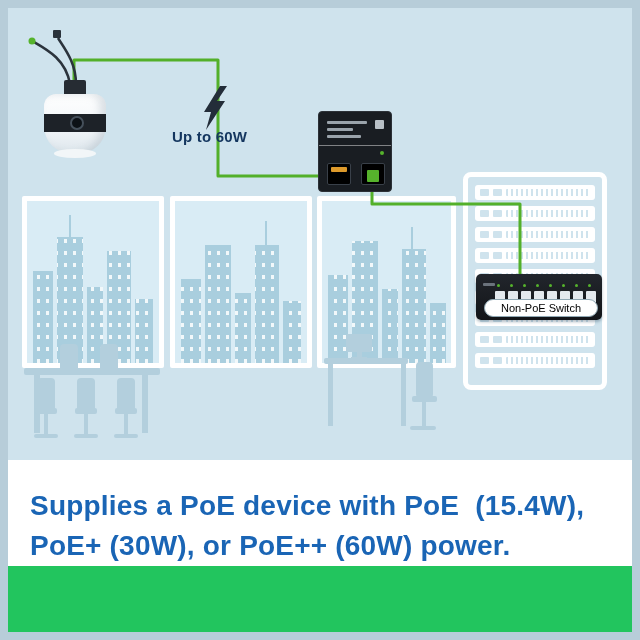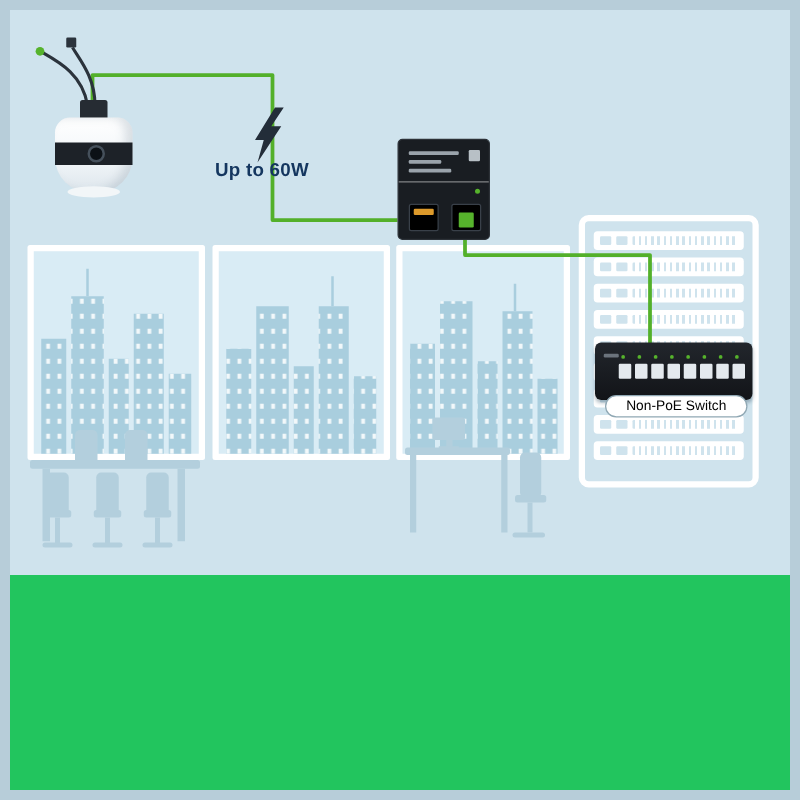--- a/index.html
+++ b/index.html
@@ -76,21 +76,21 @@
   .sw-leds{position:absolute;left:21px;top:10px;display:flex;gap:10px;}
   .sw-leds i{width:3px;height:3px;background:#56b32c;border-radius:50%;}
   .sw-ports{position:absolute;left:19px;top:17px;display:flex;gap:3px;}
   .sw-ports i{width:10px;height:12px;background:#e4e9ee;border-radius:1px;}
   
   .power-label{
     position:absolute;left:164px;top:120px;z-index:10;
     font-size:15px;font-weight:bold;color:#14365f;letter-spacing:.2px;
   }
   .switch-pill{
-    position:absolute;left:476px;top:308px;width:114px;height:18px;z-index:10;
+    position:absolute;left:476px;top:291px;width:114px;height:18px;z-index:10;
     background:#ffffff;border:1px solid #90a8b4;border-radius:9px;box-sizing:border-box;
     font-size:11px;line-height:16px;color:#000;text-align:center;
   }
   
   .caption{
     position:absolute;left:8px;top:460px;width:624px;box-sizing:border-box;
     padding:26px 22px 0 22px;background:#ffffff;
   }
   .caption-line{
     font-size:28px;font-weight:bold;color:#1a65b5;line-height:40px;
@@ -297,15 +297,19 @@
           <i></i>
           <i></i>
           <i></i>
       </div>
     </div>
 
     <div class="power-label">Up to 60W</div>
     <div class="switch-pill">Non-PoE Switch</div>
   </div>
 
+  <div class="caption">
+    <div class="caption-line">Supplies a PoE device with PoE  (15.4W),</div>
+    <div class="caption-line">PoE+ (30W), or PoE++ (60W) power.</div>
+  </div>
 
   <div class="frame-border"></div>
 </div>
 
 </body></html>

